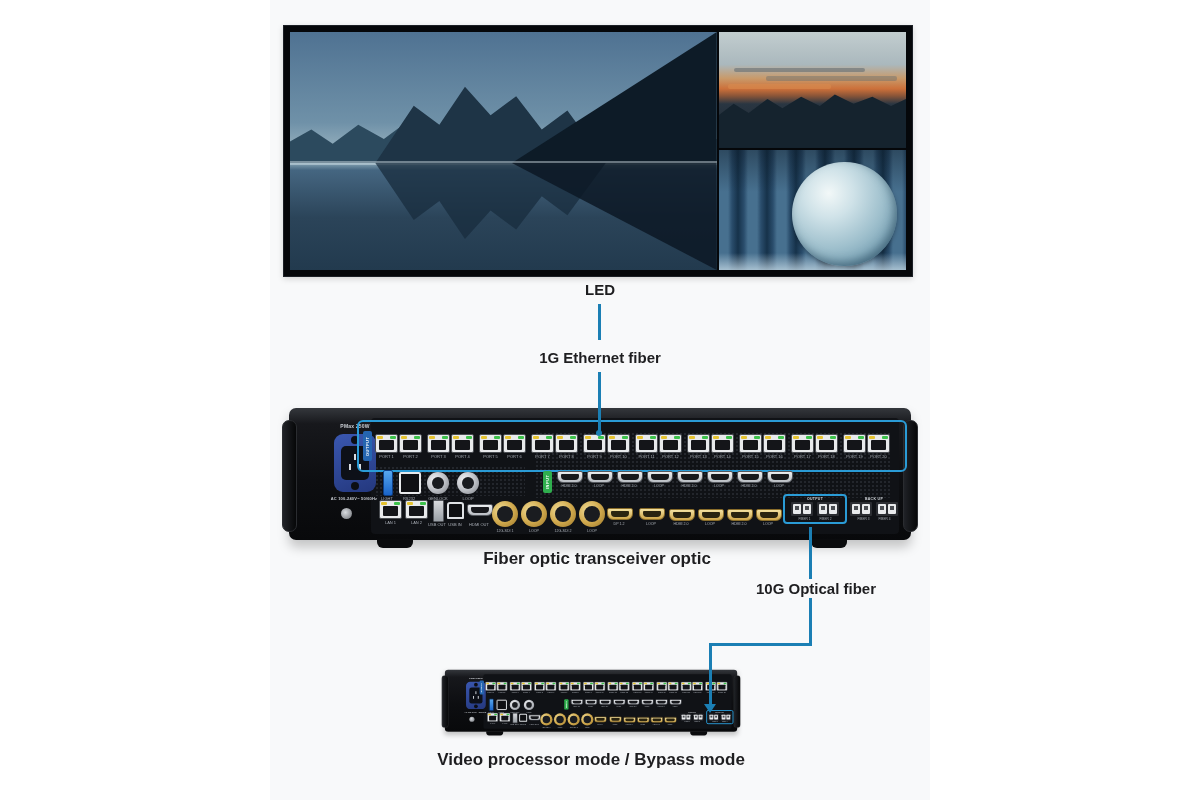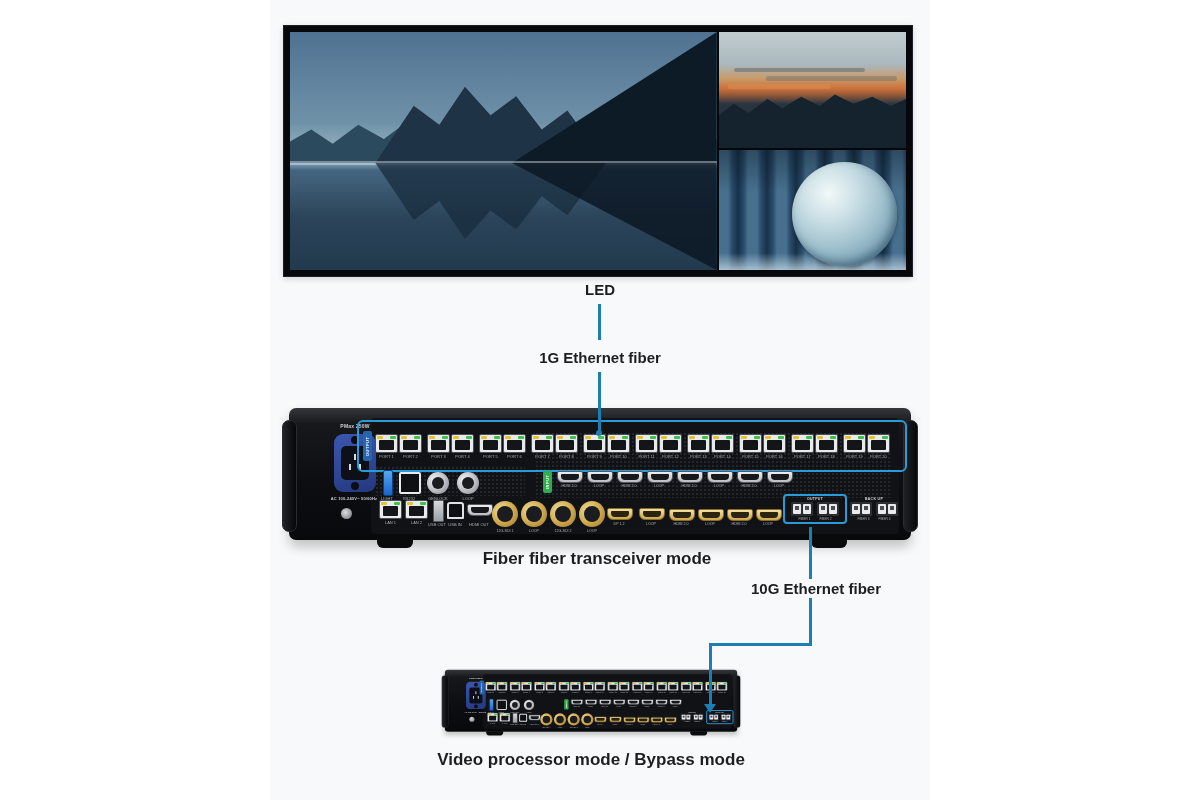--- a/index.html
+++ b/index.html
@@ -158,21 +158,21 @@
 <div class="clabel" style="left:560px;top:281px;width:80px;">LED</div>
 <div class="cline" style="left:598px;top:304px;width:3px;height:36px;"></div>
 <div class="clabel" style="left:510px;top:349px;width:180px;">1G Ethernet fiber</div>
 <div class="cline" style="left:598px;top:372px;width:3px;height:60px;"></div>
 <div class="cdot" style="left:596px;top:430px;"></div>
 
 <div class="cline" style="left:809px;top:527px;width:3px;height:118px;"></div>
 <div class="cline" style="left:709px;top:643px;width:103px;height:3px;"></div>
 <div class="cline" style="left:709px;top:643px;width:3px;height:62px;"></div>
 <div class="carrow" style="left:704px;top:704px;"></div>
-<div class="clabel bg" style="left:732px;top:579px;width:160px;">10G Ethernet fiber</div>
+<div class="clabel bg" style="left:732px;top:579px;width:160px;">10G Optical fiber</div>
 
 <div class="dev" id="dev-large" style="left:285px;top:396px;width:630px;height:152px;">
     <div class="dev-inner" style="transform: scale(1);">
       <div class="chassis"></div>
       <div class="handle left"></div>
       <div class="handle right"></div>
       <div class="foot" style="left: 92px;"></div>
       <div class="foot" style="left: 526px;"></div>
       <div class="face"></div>
       <div class="vents" style="left: 250px; top: 36px; width: 356px; height: 66px;"></div>
@@ -737,14 +737,14 @@
           </div>
         </div>
         <div class="fiber-labels">
           <div class="flabel">FIBER 3</div>
           <div class="flabel">FIBER 4</div>
         </div>
       </div>
     </div>
   </div>
 
-<div class="caption" style="left:437px;top:549px;width:320px;">Fiber fiber transceiver mode</div>
+<div class="caption" style="left:437px;top:549px;width:320px;">Fiber optic transceiver optic</div>
 <div class="caption" style="left:411px;top:750px;width:360px;">Video processor mode / Bypass mode</div>
 
 </body></html>

